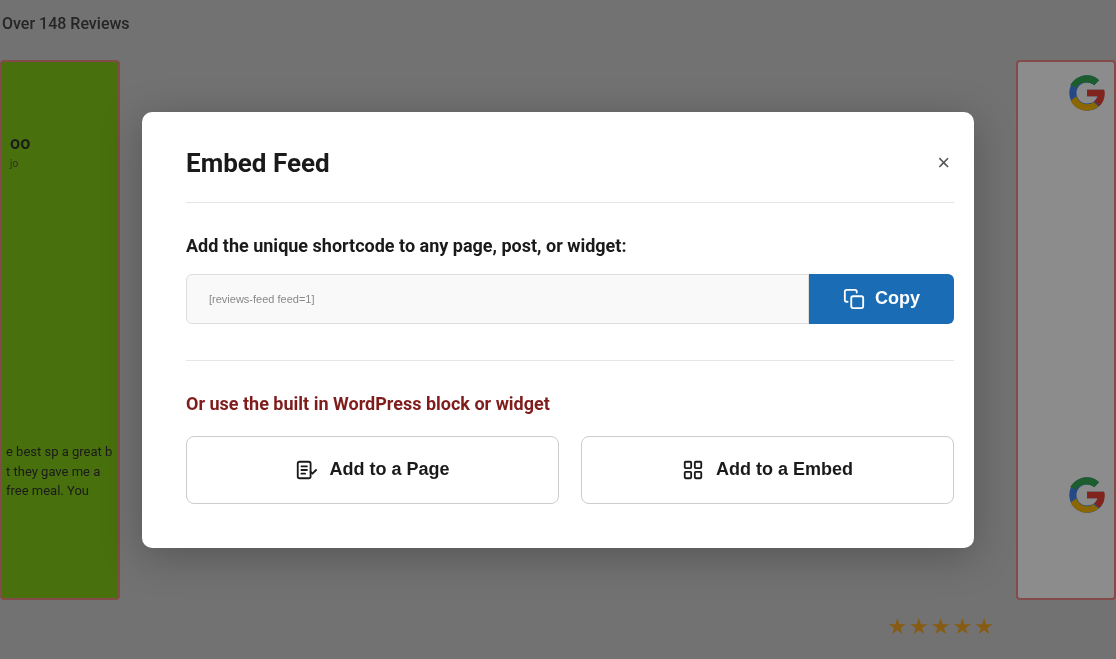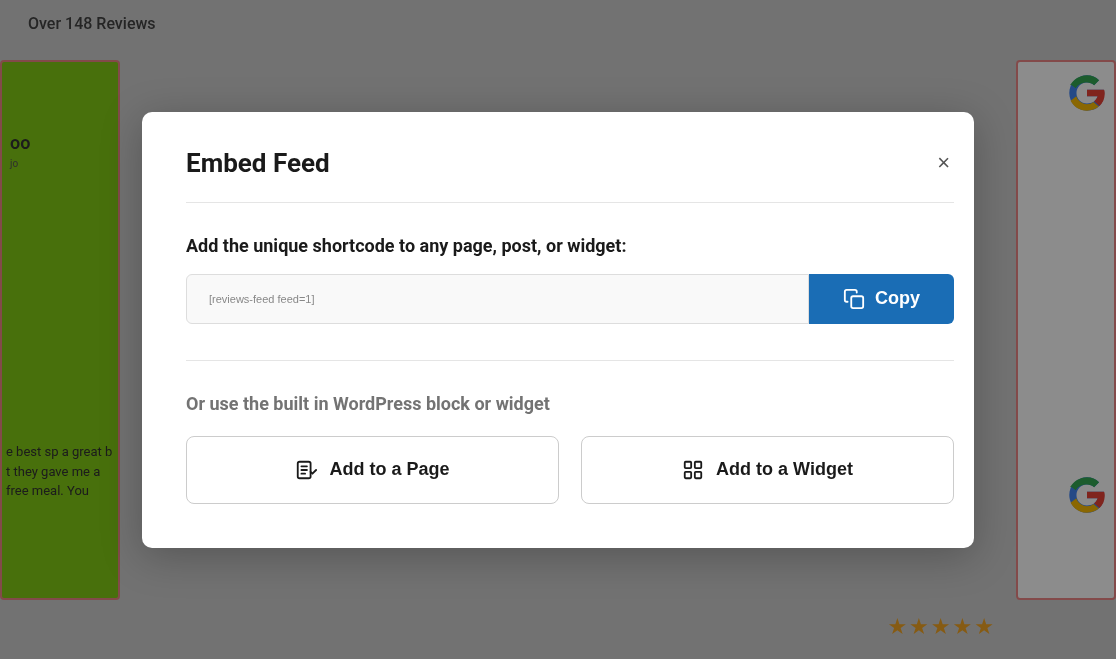--- a/index.html
+++ b/index.html
@@ -19,21 +19,21 @@
       inset: 0;
       background: #d0d0d0;
       display: flex;
       align-items: flex-start;
       padding: 12px 0 0 0;
     }
 
     .bg-reviews-text {
       position: absolute;
       top: 14px;
-      left: 28px;
+      left: 2px;
       font-size: 16px;
       color: #444;
       font-weight: 500;
     }
 
     
     .bg-card-left {
       position: absolute;
       left: 0;
       top: 60px;
@@ -190,21 +190,21 @@
     .divider {
       border: none;
       border-top: 1px solid #e5e5e5;
       margin-bottom: 32px;
     }
 
     
     .widget-label {
       font-size: 18px;
       font-weight: 700;
-      color: #737373;
+      color: #7f1d1d;
       margin-bottom: 22px;
     }
 
     .widget-buttons {
       display: flex;
       gap: 22px;
     }
 
     .widget-btn {
       flex: 1;
@@ -305,18 +305,18 @@
       </button>
 
       <button class="widget-btn">
 
         <svg width="22" height="22" viewBox="0 0 24 24" fill="none" stroke="#1a1a1a" stroke-width="2" stroke-linecap="round" stroke-linejoin="round">
           <rect x="3" y="3" width="7" height="7" rx="1"></rect>
           <rect x="14" y="3" width="7" height="7" rx="1"></rect>
           <rect x="3" y="14" width="7" height="7" rx="1"></rect>
           <rect x="14" y="14" width="7" height="7" rx="1"></rect>
         </svg>
-        <span>Add to a Widget</span>
+        <span>Add to a Embed</span>
       </button>
     </div>
 
   </div>
 </div>
 
 </body></html>

